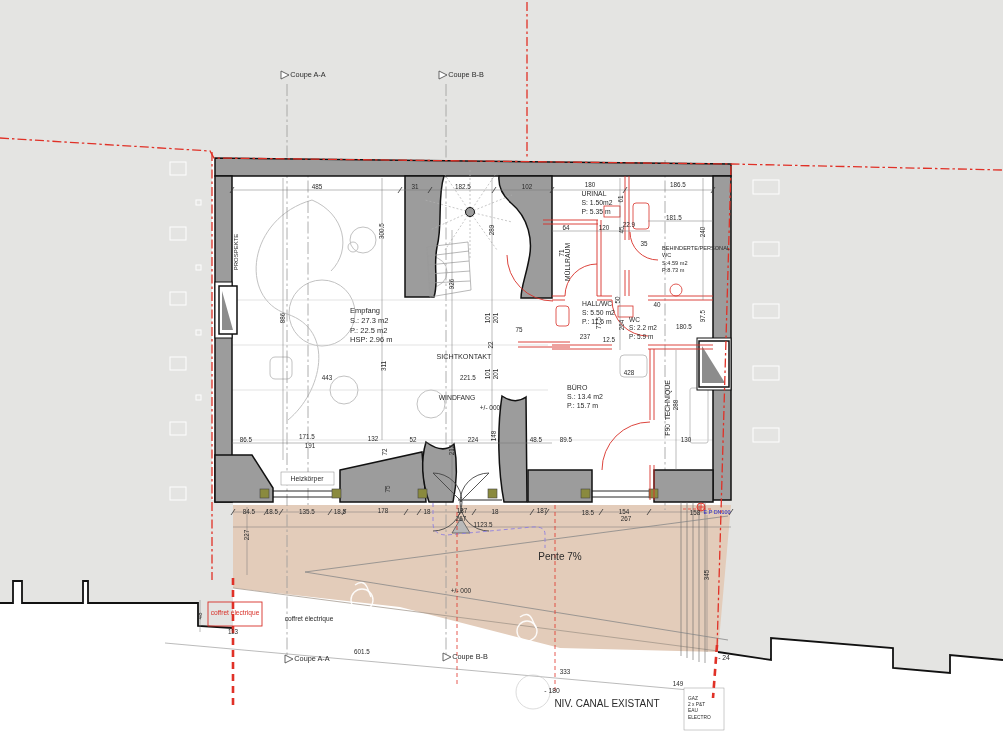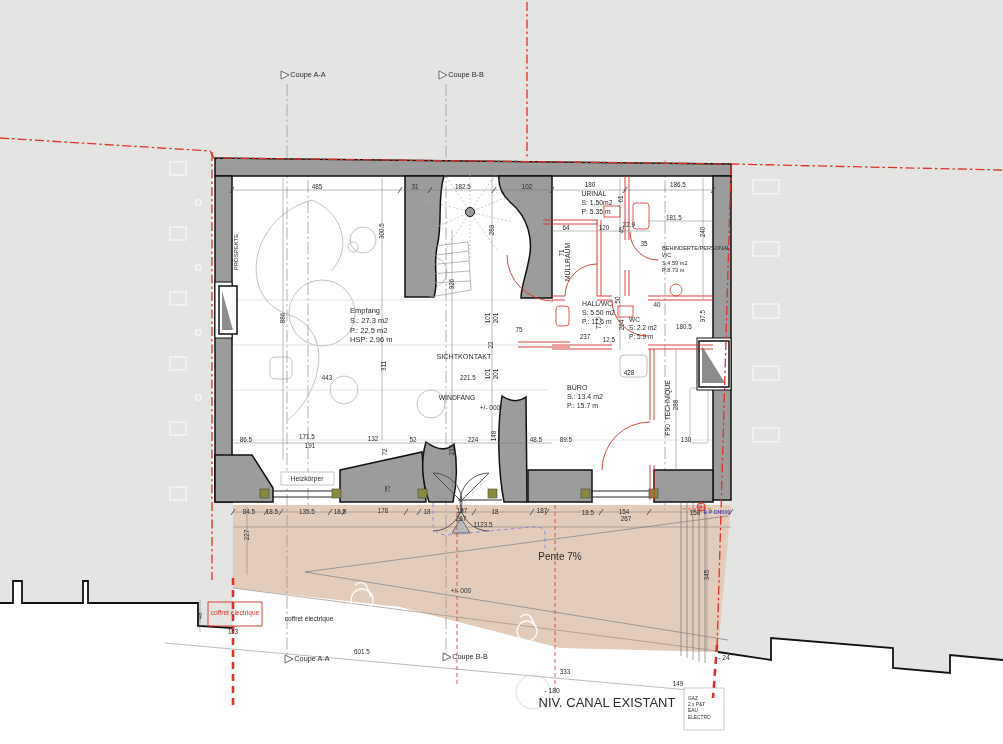--- a/index.html
+++ b/index.html
@@ -309,21 +309,21 @@
       <div class="lbl" style="left: 668px; top: 408px; font-size: 6.8px; transform: translate(-50%, -50%) rotate(-90deg);">F90  TECHNIQUE</div>
       <div class="lbl" style="left: 464px; top: 357px; font-size: 7.2px; transform: translate(-50%, -50%);">SICHTKONTAKT</div>
       <div class="lbl" style="left: 457px; top: 398px; font-size: 6.8px; transform: translate(-50%, -50%);">WINDFANG</div>
       <div class="lbl" style="left: 237px; top: 252px; font-size: 6px; transform: translate(-50%, -50%) rotate(-90deg);">PROSPEKTE</div>
       <div class="lbl" style="left: 307px; top: 479px; font-size: 6.8px; transform: translate(-50%, -50%);">Heizkörper</div>
       <div class="lbl" style="left: 560px; top: 556px; font-size: 10px; transform: translate(-50%, -50%);">Pente 7%</div>
       <div class="lbl" style="left: 490px; top: 408px; font-size: 6.5px; transform: translate(-50%, -50%);">+/- 000</div>
       <div class="lbl" style="left: 461px; top: 591px; font-size: 6.5px; transform: translate(-50%, -50%);">+/- 000</div>
       <div class="lbl" style="left: 235px; top: 613px; font-size: 6.6px; color: rgb(216, 48, 40); transform: translate(-50%, -50%);">coffret électrique</div>
       <div class="lbl" style="left: 309px; top: 619px; font-size: 6.6px; transform: translate(-50%, -50%);">coffret électrique</div>
-      <div class="lbl" style="left: 607px; top: 703px; font-size: 13px; transform: translate(-50%, -50%);">NIV. CANAL EXISTANT</div>
+      <div class="lbl" style="left: 607px; top: 703px; font-size: 10px; transform: translate(-50%, -50%);">NIV. CANAL EXISTANT</div>
       <div class="lbl" style="left: 552px; top: 691px; font-size: 6.8px; transform: translate(-50%, -50%);">- 180</div>
       <div class="lbl" style="left: 724px; top: 658px; font-size: 6.8px; transform: translate(-50%, -50%);">- 24</div>
       <div class="lbl" style="left: 717px; top: 513px; font-size: 5.4px; color: rgb(42, 42, 200); transform: translate(-50%, -50%);">E.P DN100</div>
       <div class="lbl" style="left: 688px; top: 708px; font-size: 4.8px; transform: translate(0px, -50%);">GAZ
 2 x P&amp;T
 EAU
 ELECTRO</div>
       <div class="lbl" style="left: 308px; top: 75px; font-size: 7.3px; transform: translate(-50%, -50%);">Coupe A-A</div>
       <div class="lbl" style="left: 466px; top: 75px; font-size: 7.3px; transform: translate(-50%, -50%);">Coupe B-B</div>
       <div class="lbl" style="left: 312px; top: 659px; font-size: 7.3px; transform: translate(-50%, -50%);">Coupe A-A</div>

